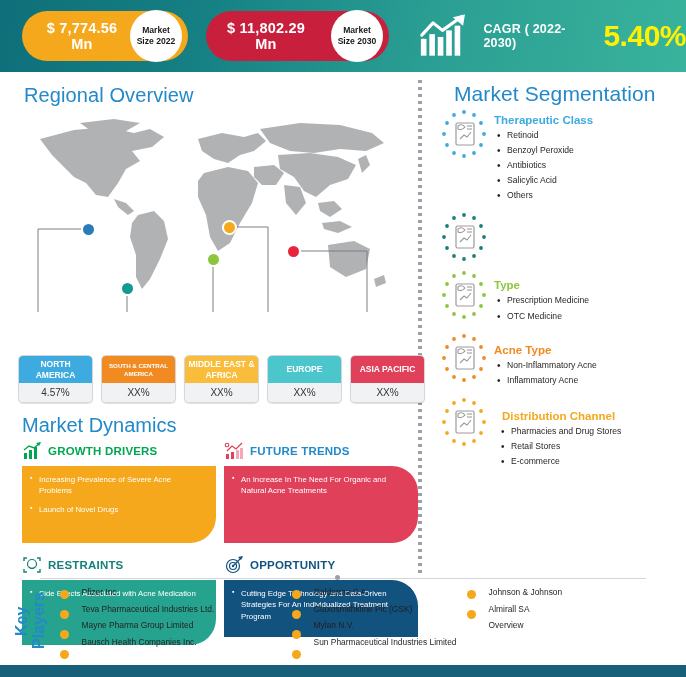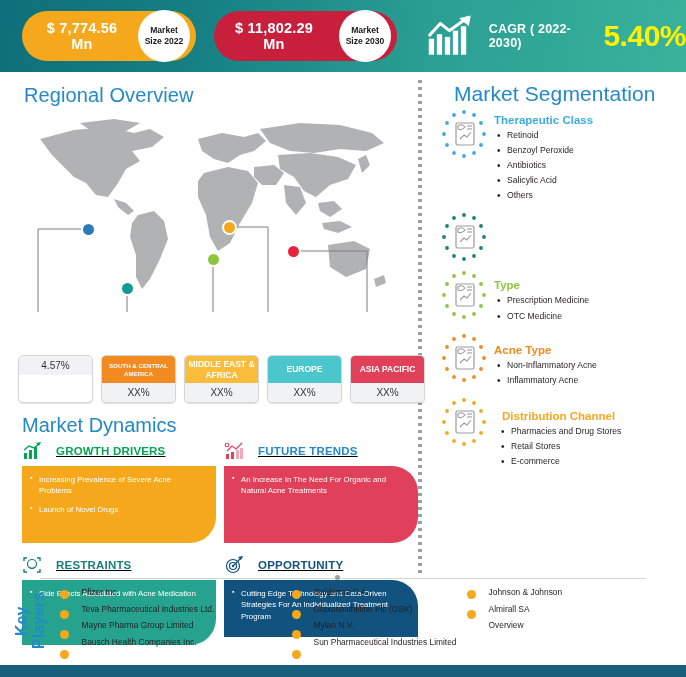--- a/index.html
+++ b/index.html
@@ -22,21 +22,21 @@
   }
   .pill {
     height: 50px;
     border-radius: 25px;
     display: flex;
     align-items: center;
     padding: 0 6px 0 14px;
     color: #fff;
     position: relative;
   }
-  .pill.orange { background: #f5a81c; gap: 8px; }
+  .pill.orange { background: #f5a81c; }
   .pill.red { background: #c8203c; margin-left: 18px; gap: 17px; }
   .pill-value {
     font-size: 14.5px; font-weight: bold;
     line-height: 1.12;
     text-align: center;
     width: 92px;
     letter-spacing: .2px;
   }
   .pill-badge {
     width: 52px; height: 52px;
@@ -113,21 +113,21 @@
   .region-value {
     text-align: center; font-size: 10px; color: #333;
     background: #f1f2f3; padding: 4px 0;
   }
 
   
   .dynamics { position: absolute; top: 342px; left: 22px; width: 396px; }
   #dynamics-title { color: #2389c9; font-size: 20px; margin-bottom: 2px; }
   .dyn-grid { display: flex; flex-wrap: wrap; gap: 6px 8px; }
   .dyn-block { width: 194px; }
-  .dyn-head { display: flex; align-items: center; gap: 14px; height: 24px; text-decoration: underline; }
+  .dyn-head { display: flex; align-items: center; gap: 6px; height: 24px; }
   .dyn-head-icon { width: 20px; height: 20px; }
   .dyn-head-label { font-size: 11.5px; font-weight: bold; letter-spacing: .2px; }
   .dyn-card {
     color: #fff; font-size: 7.8px; line-height: 1.45;
     padding: 8px 10px 8px 8px;
     margin-top: 3px;
   }
   .dyn-card ul { list-style: none; }
   .dyn-card li { position: relative; padding-left: 9px; margin-bottom: 7px; }
   .dyn-card li:before {
@@ -273,20 +273,21 @@
 
       <div class="dot" style="left:81px;  top:115px; background:#2b7bb9;"></div>
       <div class="dot" style="left:120px; top:174px; background:#119b8e;"></div>
       <div class="dot" style="left:222px; top:113px; background:#f5a81c;"></div>
       <div class="dot" style="left:206px; top:145px; background:#8cc63f;"></div>
       <div class="dot" style="left:286px; top:137px; background:#e8243c;"></div>
     </div>
 
     <div class="region-cards">
       <div class="region-card">
+        <div class="region-name" style="background:#3dabdf">NORTH AMERICA</div>
         <div class="region-value">4.57%</div>
       </div>
       <div class="region-card">
         <div class="region-name small" style="background:#f08a21">SOUTH &amp; CENTRAL AMERICA</div>
         <div class="region-value">XX%</div>
       </div>
       <div class="region-card">
         <div class="region-name" style="background:#f9bd3b">MIDDLE EAST &amp; AFRICA</div>
         <div class="region-value">XX%</div>
       </div>

